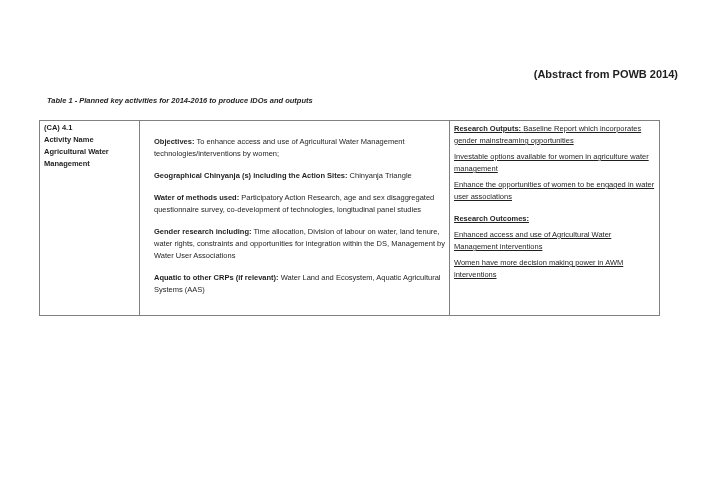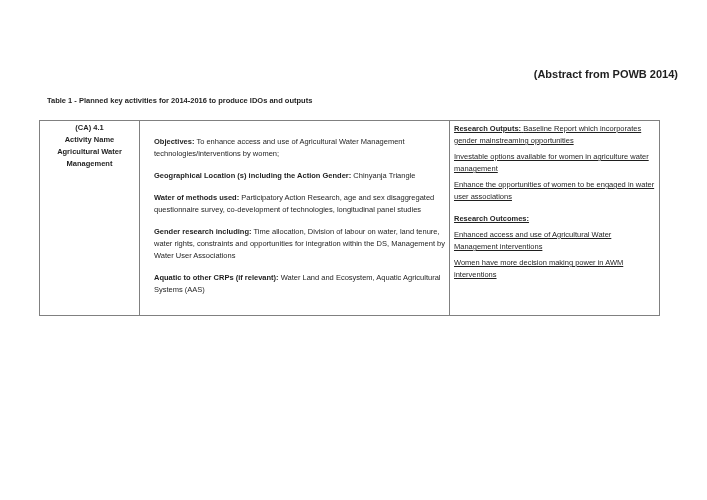--- a/index.html
+++ b/index.html
@@ -21,20 +21,21 @@
     font-weight: bold;
     line-height: 11px;
   }
   .table-title {
     position: absolute;
     top: 95px;
     left: 47px;
     font-size: 7.5px;
     font-weight: bold;
     line-height: 11px;
+    font-style: italic;
   }
   table.activity-table {
     position: absolute;
     top: 120px;
     left: 39px;
     width: 620px;
     height: 196px;
     border-collapse: collapse;
     table-layout: fixed;
   }
@@ -42,21 +43,20 @@
     border: 1px solid #808080;
     vertical-align: top;
     font-size: 7.5px;
     line-height: 12px;
     background: #ffffff;
   }
   td.col-activity {
     width: 100px;
     padding: 1px 4px 2px 4px;
     font-weight: bold;
-    text-align: center;
   }
   td.col-details {
     width: 310px;
     padding: 15px 4px 2px 6px;
   }
   td.col-research {
     width: 210px;
     padding: 2px 4px 2px 4px;
     text-decoration: underline;
   }
@@ -86,21 +86,21 @@
           <div>Activity Name</div>
           <div>Agricultural Water Management</div>
         </td>
 
         <td class="col-details">
           <p>
             <span class="lbl">Objectives:</span>
             <span>To enhance access and use of Agricultural Water Management technologies/interventions by women;</span>
           </p>
           <p>
-            <span class="lbl">Geographical Location (s) including the Action Gender:</span>
+            <span class="lbl">Geographical Chinyanja (s) including the Action Sites:</span>
             <span>Chinyanja Triangle</span>
           </p>
           <p>
             <span class="lbl">Water of methods used:</span>
             <span>Participatory Action Research, age and sex disaggregated questionnaire survey, co-development of technologies, longitudinal panel studies</span>
           </p>
           <p>
             <span class="lbl">Gender research including:</span>
             <span>Time allocation, Division of labour on water, land tenure, water rights, constraints and opportunities for integration within the DS, Management by Water User Associations</span>
           </p>

